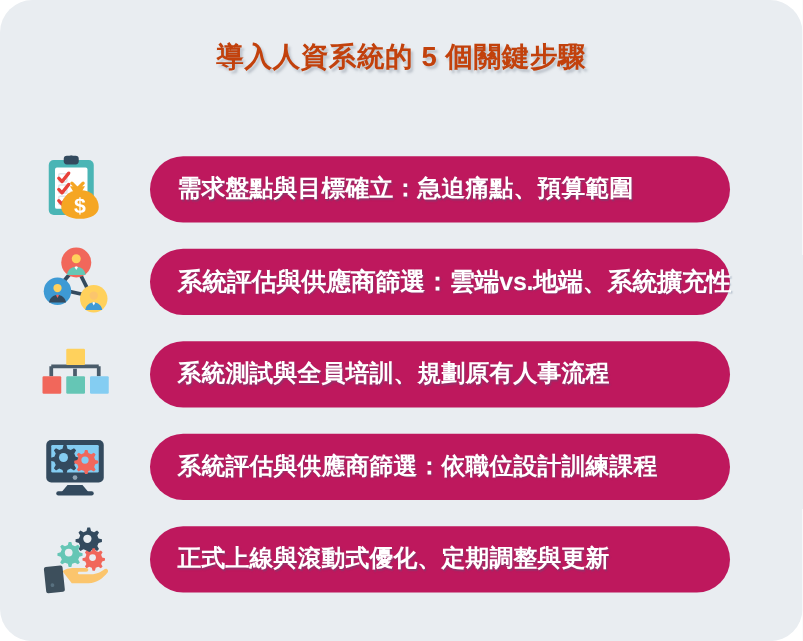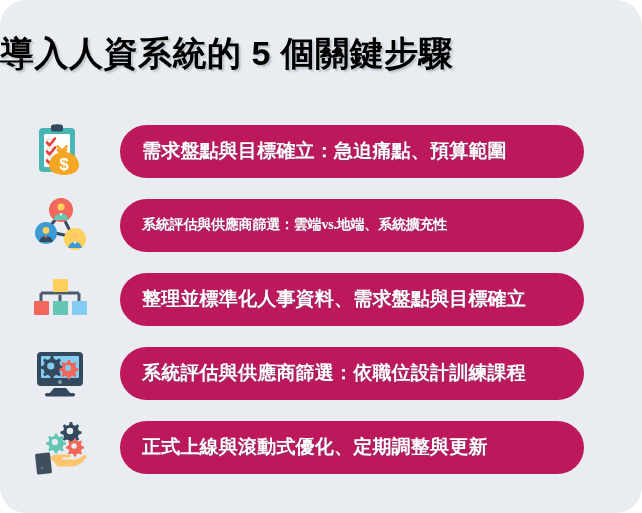--- a/index.html
+++ b/index.html
@@ -20,25 +20,25 @@
     background: #e9edf1;
     border-radius: 26px;
     box-sizing: border-box;
     overflow: hidden;
   }
   #title {
     position: absolute;
     top: 31px;
     left: 0;
     width: 642px;
-    text-align: left;
-    font-size: 34px;
+    text-align: center;
+    font-size: 22px;
     font-weight: bold;
     letter-spacing: 0.5px;
-    color: #000000;
+    color: #c2410c;
     text-shadow: 2px 2px 2px rgba(120,130,145,0.40);
     white-space: nowrap;
   }
   #rows {
     position: absolute;
     top: 114px;
     left: 0;
     width: 642px;
   }
   .row {
@@ -72,23 +72,22 @@
   }
   .pill-text {
     color: #ffffff;
     font-size: 19px;
     font-weight: bold;
     letter-spacing: 0.2px;
     white-space: nowrap;
     text-shadow: 1px 1px 1px rgba(70,95,130,0.35);
   }
   .pill-text.tight {
-    font-size: 14px;
+    font-size: 20px;
     letter-spacing: -0.2px;
-    font-family: Liberation Serif, serif;
   }
 </style>
 </head>
 <body>
 
 <div id="infographic">
 
   <div id="title">導入人資系統的 5 個關鍵步驟</div>
 
   <div id="rows">
@@ -149,21 +148,21 @@
           <path d="M11 24 h38" stroke="#4a5c6b" stroke-width="3"></path>
           <path d="M11 24 v8" stroke="#4a5c6b" stroke-width="3"></path>
           <path d="M49 24 v8" stroke="#4a5c6b" stroke-width="3"></path>
           <rect x="23" y="10" width="15" height="13" rx="1" fill="#ffd15c"></rect>
           <rect x="4" y="32" width="15" height="14" rx="1" fill="#f1675b"></rect>
           <rect x="23" y="32" width="15" height="14" rx="1" fill="#65c6b5"></rect>
           <rect x="42" y="32" width="15" height="14" rx="1" fill="#84cdf2"></rect>
         </svg>
       </div>
       <div class="pill">
-        <span class="pill-text">整理並標準化人事資料、需求盤點與目標確立</span>
+        <span class="pill-text">系統測試與全員培訓、規劃原有人事流程</span>
       </div>
     </div>
 
     <div class="row">
       <div class="icon-cell">
         <svg width="60" height="60" viewBox="0 0 60 60" aria-hidden="true">
           <rect x="7" y="9" width="46" height="34" rx="4" fill="#334a5e"></rect>
           <rect x="11" y="13" width="38" height="22" rx="1" fill="#84cdf2"></rect>
           <circle cx="30" cy="39" r="1.9" fill="#8fa3b3"></circle>
           <path d="M24 45 h12 l5 6 h-22 z" fill="#334a5e"></path>

